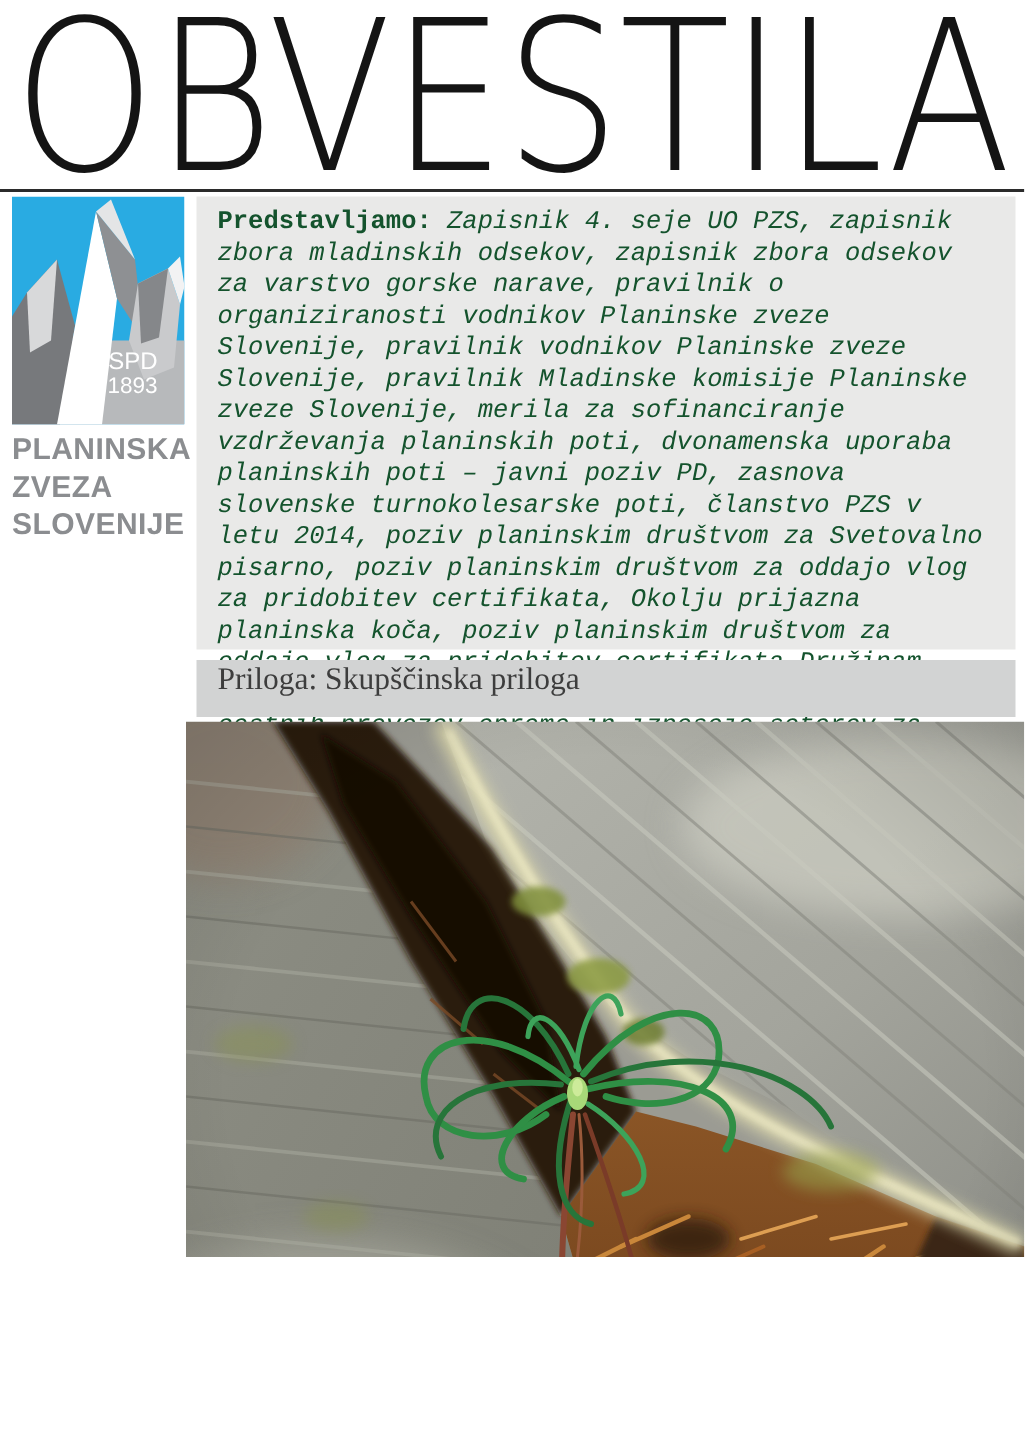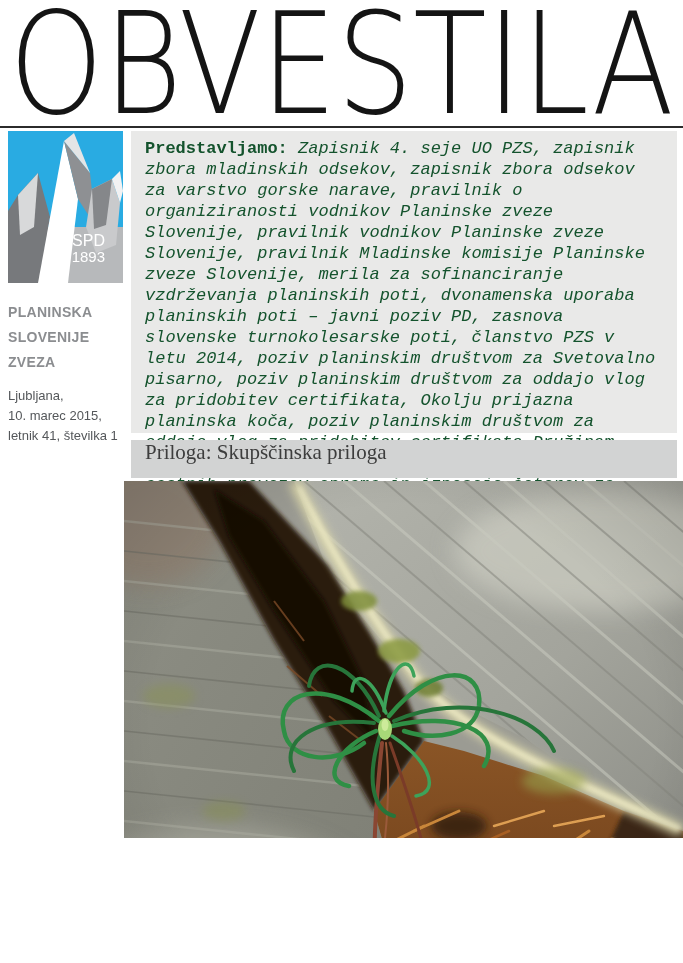--- a/index.html
+++ b/index.html
@@ -4,22 +4,22 @@
 <style>
   html,body{margin:0;padding:0;background:#ffffff;}
   .page{position:relative;width:683px;height:838px;background:#ffffff;overflow:hidden;
         font-family:"Liberation Sans",sans-serif;}
   
   .masthead{position:absolute;left:0;top:0;width:683px;height:124px;}
   .masthead text{font-family:"DejaVu Sans","Liberation Sans",sans-serif;font-weight:200;fill:#141414;}
   .title-rule{position:absolute;left:0;top:126px;width:683px;height:2px;background:#2b2b2b;}
   
   .logo-box{position:absolute;left:8px;top:131px;width:115px;height:152px;}
-  .org-name{position:absolute;left:8px;top:300px;width:122px;
-            font-size:14px;line-height:25px;font-weight:bold;color:#8b8d90;letter-spacing:.3px;}
+  .org-name{position:absolute;left:8px;top:288px;width:122px;
+            font-size:20px;line-height:25px;font-weight:bold;color:#8b8d90;letter-spacing:.3px;}
   .issue-info{position:absolute;left:8px;top:386px;width:122px;
             font-size:13px;line-height:20px;color:#54575a;}
   
   .intro-block{position:absolute;left:131px;top:131px;width:546px;height:302px;
             background:#e9e9e8;box-sizing:border-box;padding:7px 12px 0 14px;
             font-family:Liberation Mono, monospace;font-size:17px;line-height:21px;color:#14532d;}
   .intro-label{font-weight:bold;font-style:normal;}
   .intro-body{font-style:italic;}
   
   .priloga-bar{position:absolute;left:131px;top:440px;width:546px;height:38px;background:#d2d3d3;
@@ -52,29 +52,24 @@
       <polygon points="78,96 84,58 104,48 112,72 108,114 88,122" fill="#c9cacc"></polygon>
       <polygon points="84,58 104,48 98,94 86,98" fill="#85878a"></polygon>
       <polygon points="104,48 112,40 115,60 112,72" fill="#f2f2f3"></polygon>
     </g>
     <text x="97" y="115" text-anchor="end" font-size="16" fill="#ffffff" font-family="Liberation Sans, sans-serif">SPD</text>
     <text x="97" y="131" text-anchor="end" font-size="15" fill="#ffffff" font-family="Liberation Sans, sans-serif">1893</text>
   </svg>
 
   <div class="org-name">
     <div>PLANINSKA</div>
+    <div>ZVEZA</div>
     <div>SLOVENIJE</div>
-    <div>ZVEZA</div>
   </div>
 
-  <div class="issue-info">
-    <div>Ljubljana,</div>
-    <div>10. marec 2015,</div>
-    <div>letnik 41, številka 1</div>
-  </div>
 
   <div class="intro-block">
     <span class="intro-label">Predstavljamo:</span>
     <span class="intro-body">Zapisnik 4. seje UO PZS, zapisnik zbora mladinskih odsekov, zapisnik zbora odsekov za varstvo gorske narave, pravilnik o organiziranosti vodnikov Planinske zveze Slovenije, pravilnik vodnikov Planinske zveze Slovenije, pravilnik Mladinske komisije Planinske zveze Slovenije, merila za sofinanciranje vzdrževanja planinskih poti, dvonamenska uporaba planinskih poti – javni poziv PD, zasnova slovenske turnokolesarske poti, članstvo PZS v letu 2014, poziv planinskim društvom za Svetovalno pisarno, poziv planinskim društvom za oddajo vlog za pridobitev certifikata, Okolju prijazna planinska koča, poziv planinskim društvom za oddajo vlog za pridobitev certifikata Družinam prijazna planinska koča, razpis za koriščenje cestnih prevozov opreme in izposojo šotorov za planinske tabore v letu 2015, razpis za koriščenje helikopterskih prevozov opreme in materiala za namen ekološke sanacije planinskih koč v letu 2015</span>
   </div>
 
   <div class="priloga-bar">
     <span>Priloga: Skupščinska priloga</span>
   </div>
 

